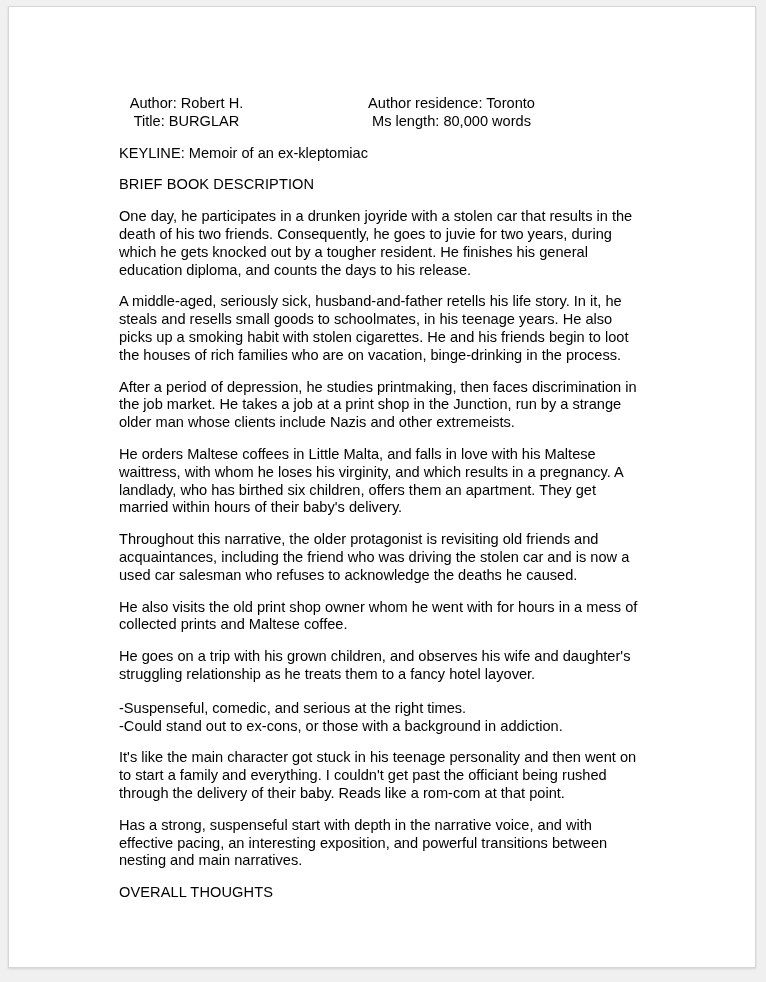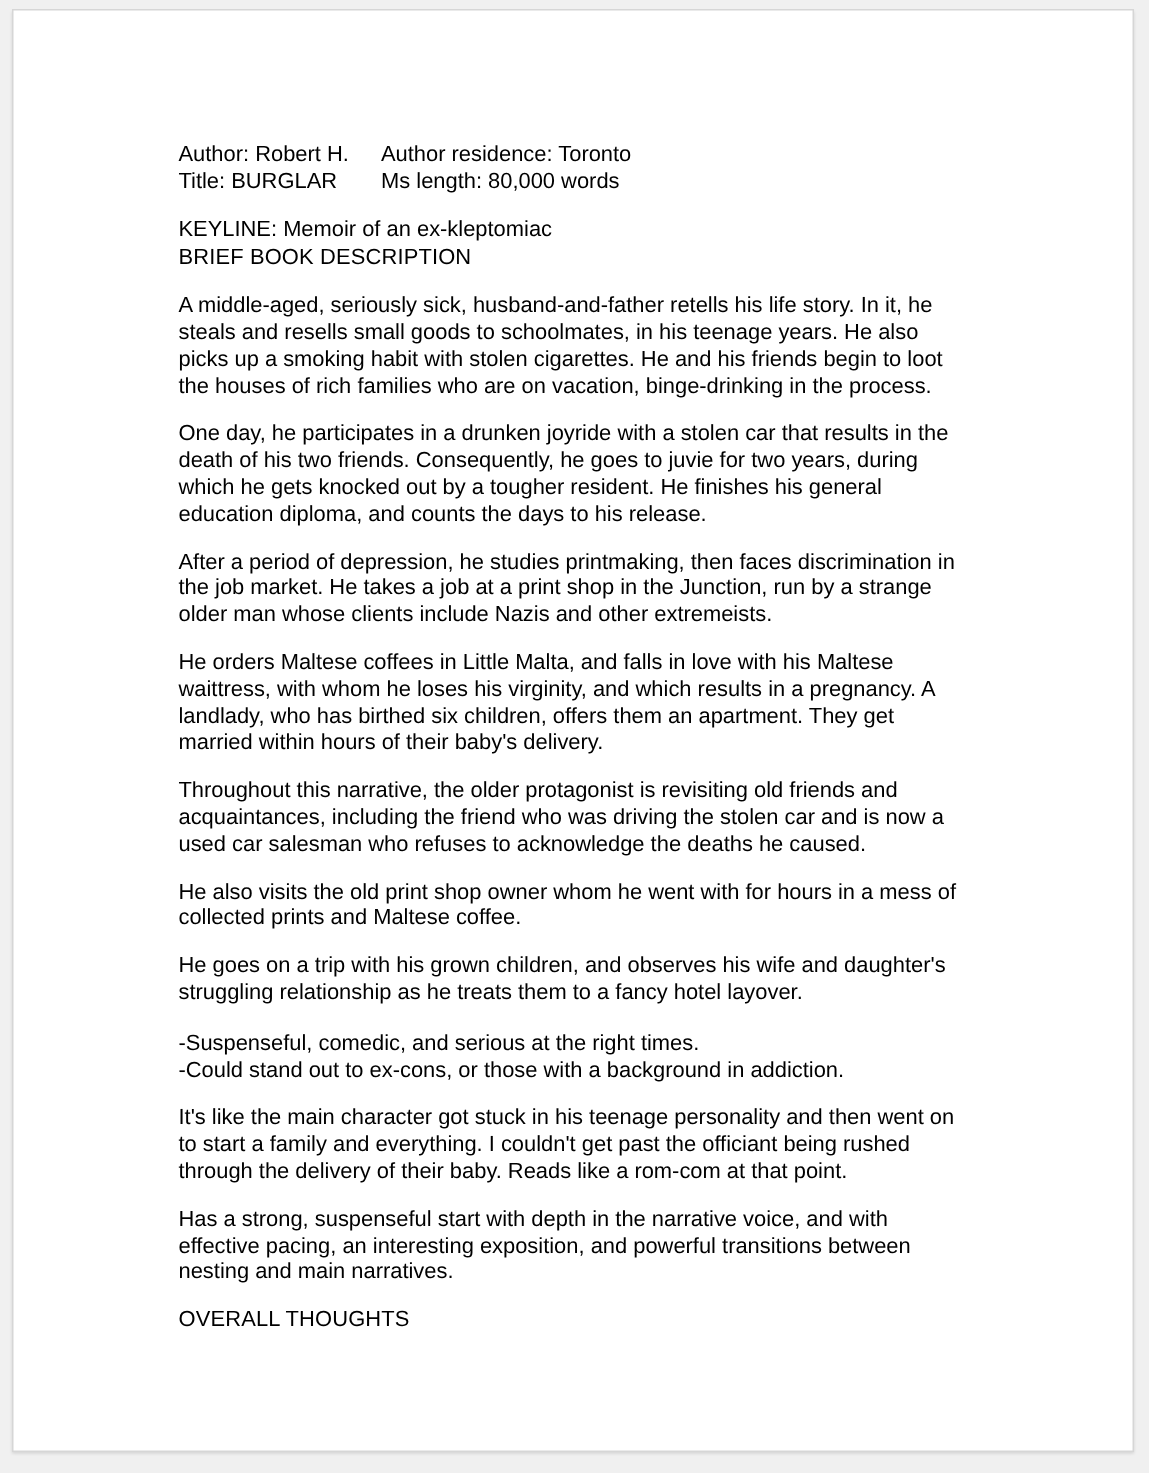--- a/index.html
+++ b/index.html
@@ -31,34 +31,35 @@
     position: absolute;
     left: 110px;
     top: 88px;
     width: 530px;
     color: #000000;
     font-size: 14.6px;
     line-height: 1.22;
   }
   .meta-block {
     margin-bottom: 14px;
+    text-align: center;
   }
   .meta-row {
     display: flex;
     white-space: pre;
   }
   .meta-left {
     width: 135px;
     flex: 0 0 135px;
   }
   .meta-right {
     flex: 1 1 auto;
   }
   .line {
-    margin-bottom: 2px;
+    margin-bottom: 14px;
   }
   .heading {
     margin-bottom: 14px;
     letter-spacing: 0.1px;
   }
   p.para {
     margin: 0 0 14px 0;
     text-align: left;
   }
   .bullets {
@@ -83,22 +84,22 @@
         </div>
         <div class="meta-row">
           <span class="meta-left">Title: BURGLAR</span>
           <span class="meta-right">Ms length: 80,000 words</span>
         </div>
       </div>
 
       <div class="line">KEYLINE: Memoir of an ex-kleptomiac</div>
 
       <div class="heading">BRIEF BOOK DESCRIPTION</div>
+      <p class="para">One day, he participates in a drunken joyride with a stolen car that results in the death of his two friends. Consequently, he goes to juvie for two years, during which he gets knocked out by a tougher resident. He finishes his general education diploma, and counts the days to his release.</p>
       <p class="para">A middle-aged, seriously sick, husband-and-father retells his life story. In it, he steals and resells small goods to schoolmates, in his teenage years. He also picks up a smoking habit with stolen cigarettes. He and his friends begin to loot the houses of rich families who are on vacation, binge-drinking in the process.</p>
-      <p class="para">One day, he participates in a drunken joyride with a stolen car that results in the death of his two friends. Consequently, he goes to juvie for two years, during which he gets knocked out by a tougher resident. He finishes his general education diploma, and counts the days to his release.</p>
       <p class="para">After a period of depression, he studies printmaking, then faces discrimination in the job market. He takes a job at a print shop in the Junction, run by a strange older man whose clients include Nazis and other extremeists.</p>
       <p class="para">He orders Maltese coffees in Little Malta, and falls in love with his Maltese waittress, with whom he loses his virginity, and which results in a pregnancy. A landlady, who has birthed six children, offers them an apartment. They get married within hours of their baby's delivery.</p>
       <p class="para">Throughout this narrative, the older protagonist is revisiting old friends and acquaintances, including the friend who was driving the stolen car and is now a used car salesman who refuses to acknowledge the deaths he caused.</p>
       <p class="para">He also visits the old print shop owner whom he went with for hours in a mess of collected prints and Maltese coffee.</p>
       <p class="para">He goes on a trip with his grown children, and observes his wife and daughter's struggling relationship as he treats them to a fancy hotel layover.</p>
 
       <div class="bullets">
         <span class="bullet">-Suspenseful, comedic, and serious at the right times.</span>
         <span class="bullet">-Could stand out to ex-cons, or those with a background in addiction.</span>
       </div>

